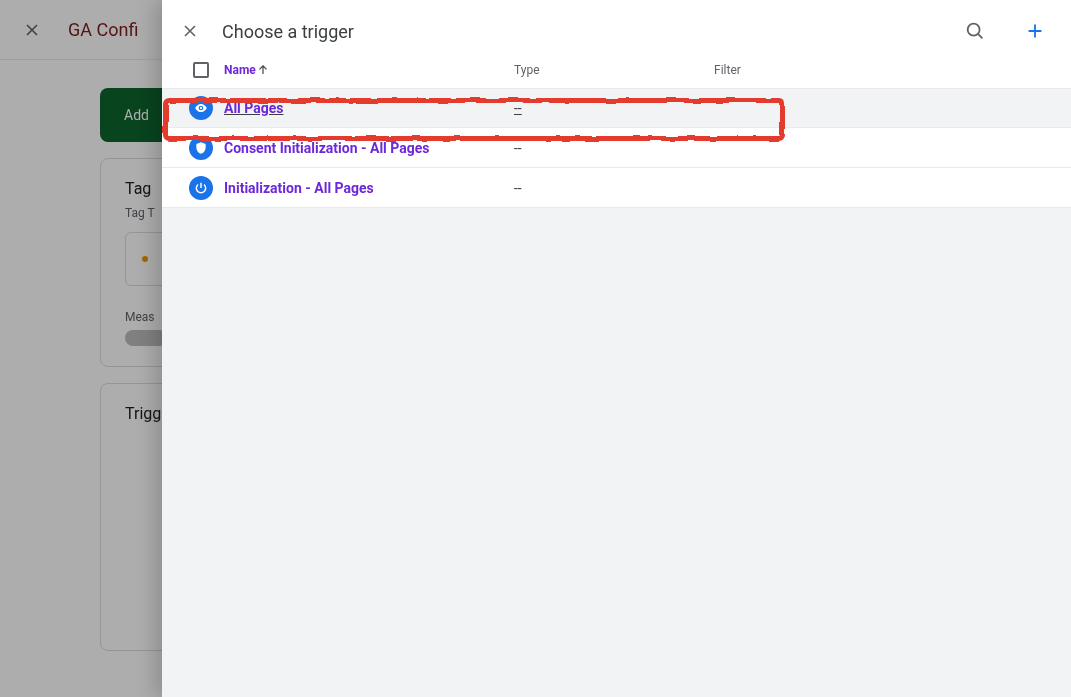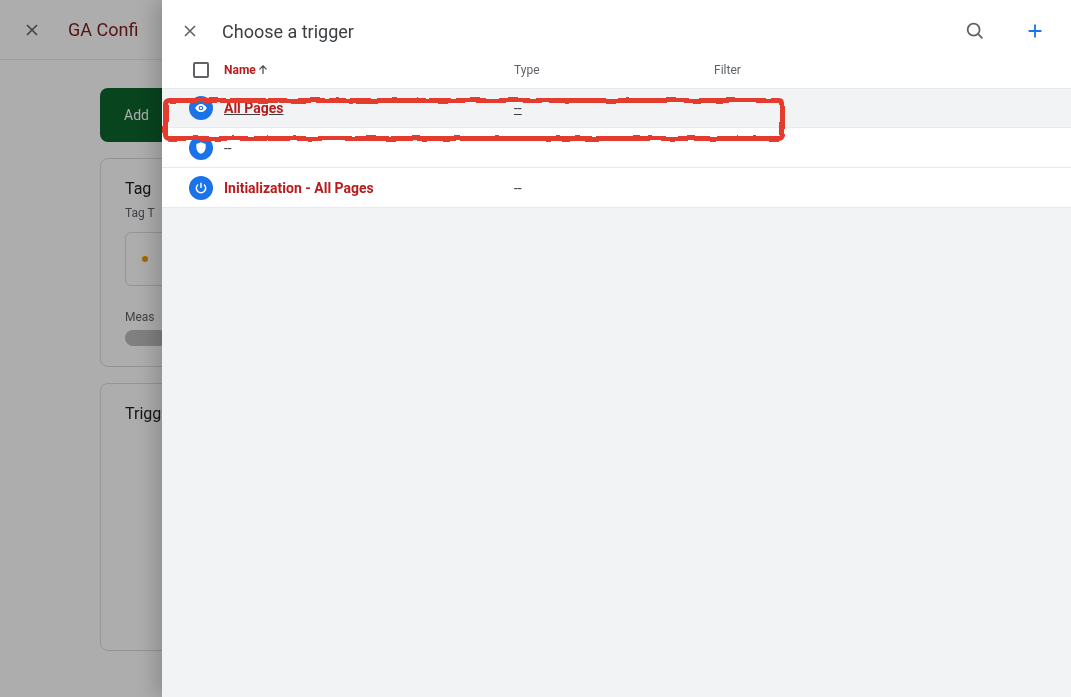--- a/index.html
+++ b/index.html
@@ -120,21 +120,21 @@
     padding: 0 16px 10px 16px;
     font-size: 12px;
     color: #5f6368;
   }
   .col-check { width: 46px; display:flex; align-items:center; justify-content:center; }
   .checkbox {
     width: 16px; height: 16px;
     border: 2px solid #5f6368;
     border-radius: 2px;
   }
-  .col-name { flex: 0 0 290px; font-weight:700; color:#b91c1c; display:flex; align-items:center; }
+  .col-name { flex: 0 0 290px; font-weight:700; color:#6d28d9; display:flex; align-items:center; }
   .col-type { flex: 0 0 200px; }
   .col-filter { flex: 0 0 80px; }
 
   .row {
     display: flex;
     align-items: center;
     padding: 0 16px;
     height: 40px;
     font-size: 14px;
     color: #3c4043;
@@ -261,20 +261,21 @@
         <div class="col-filter">--</div>
       </div>
       <div class="row">
         <div class="col-check">
           <div class="trig-icon">
             <svg viewBox="0 0 24 24" fill="#fff">
               <path d="M12 2l8 3v6c0 5-3.4 9.6-8 11-4.6-1.4-8-6-8-11V5l8-3z"></path>
             </svg>
           </div>
         </div>
+        <div class="col-name">Consent Initialization - All Pages</div>
         <div class="col-filter">--</div>
       </div>
       <div class="row">
         <div class="col-check">
           <div class="trig-icon">
             <svg viewBox="0 0 24 24" fill="none" stroke="#fff" stroke-width="2.5">
               <path d="M12 3v9"></path>
               <path d="M7 6a8 8 0 1010 0"></path>
             </svg>
           </div>

